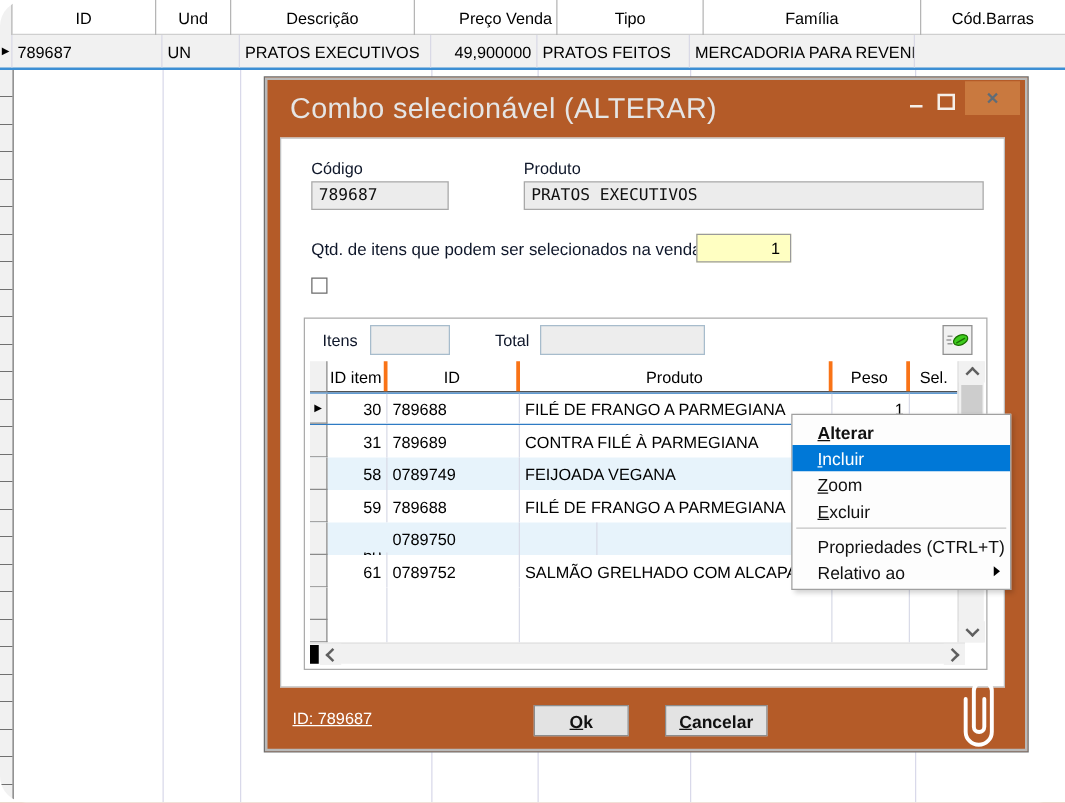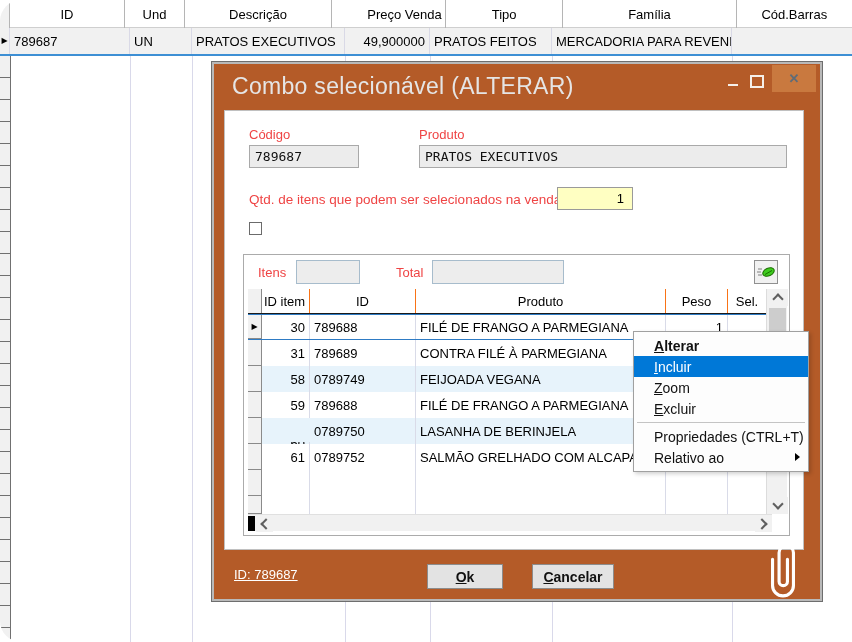--- a/index.html
+++ b/index.html
@@ -19,32 +19,32 @@
   .row-marker{font-size:8px;color:#000;line-height:1;}
   
   #dialog{left:212px;top:62px;width:610px;height:539px;background:#b45b28;
           border:2px solid #b9b9b9;box-shadow:0 0 0 1px #6e6e6e;}
   .dlg-title{left:18px;top:9px;font-size:23px;font-weight:300;color:#e5e5e5;letter-spacing:.3px;}
   .winbtn{display:flex;align-items:center;justify-content:center;cursor:default;}
   .min-bar{width:10px;height:2px;background:#f5efe9;}
   .max-box{width:10px;height:9px;border:2px solid #f5efe9;}
   .close-btn{background:#c9793f;color:#5e6c78;font-size:13px;font-weight:bold;}
   #panel{left:10px;top:46px;width:580px;height:440px;background:#fff;border:1px solid #c0c0c0;}
-  .lbl{font-size:13px;color:#ef4444;white-space:nowrap;}
+  .lbl{font-size:13px;color:#0f172a;white-space:nowrap;}
   .field{background:#ececec;border:1px solid #a9a9a9;font-family:"DejaVu Sans Mono",monospace;
          font-size:13px;display:flex;align-items:center;padding:0 5px;color:#111;}
   .field-yellow{background:#ffffc2;border:1px solid #9a9a9a;font-size:13px;display:flex;
                 align-items:center;justify-content:flex-end;padding:0 8px;}
   .cbx{width:13px;height:13px;background:#fff;border:1px solid #6b6b6b;}
   #groupbox{left:18px;top:143px;width:547px;height:282px;border:1px solid #ababab;background:#fff;}
   .mini-field{background:#ededed;border:1px solid #a7bccc;}
   .tool-btn{background:#f1f1f1;border:1px solid #909090;display:flex;align-items:center;justify-content:center;}
   
   .g-header{display:flex;height:25px;border-bottom:1px solid #1a1a1a;background:#fff;}
-  .g-hcell{box-sizing:border-box;border-right:1px solid #f97316;font-size:13px;display:flex;
+  .g-hcell{box-sizing:border-box;border-right:3px solid #f97316;font-size:13px;display:flex;
            align-items:center;justify-content:center;white-space:nowrap;overflow:hidden;}
   .g-row{display:flex;height:26px;background:#fff;}
   .g-row.alt{background:#e7f3fb;}
   .g-row.selected{border-top:1px solid #2e7bc4;border-bottom:1px solid #2e7bc4;}
   .g-cell{box-sizing:border-box;border-right:1px solid #d9dbe8;font-size:13px;display:flex;
           align-items:center;padding:0 4px;white-space:nowrap;overflow:hidden;}
   .g-selcell{box-sizing:border-box;border-right:1px solid #8a8a8a;border-bottom:1px solid #8a8a8a;
              background:#f1f1f1;display:flex;align-items:center;justify-content:center;}
   .num{justify-content:flex-end;}
   
@@ -199,21 +199,20 @@
           <div class="g-cell" style="width:106px;">789688</div>
           <div class="g-cell" style="width:250px;">FILÉ DE FRANGO A PARMEGIANA</div>
           <div class="g-cell num" style="width:62px;"></div>
           <div class="g-cell" style="width:38px;border-right:none;"></div>
         </div>
 
         <div class="abs g-row alt" style="left:4px;top:163px;width:518px;">
           <div class="g-selcell" style="width:14px;"></div>
           <div class="g-cell num" style="width:48px;margin-top:24px;">60</div>
           <div class="g-cell" style="width:106px;">0789750</div>
-          <div class="g-cell" style="width:250px;">LASANHA DE BERINJELA</div>
           <div class="g-cell num" style="width:62px;"></div>
           <div class="g-cell" style="width:38px;border-right:none;"></div>
         </div>
 
         <div class="abs g-row" style="left:4px;top:189px;width:518px;">
           <div class="g-selcell" style="width:14px;"></div>
           <div class="g-cell num" style="width:48px;">61</div>
           <div class="g-cell" style="width:106px;">0789752</div>
           <div class="g-cell" style="width:250px;">SALMÃO GRELHADO COM ALCAPARRAS</div>
           <div class="g-cell num" style="width:62px;"></div>

